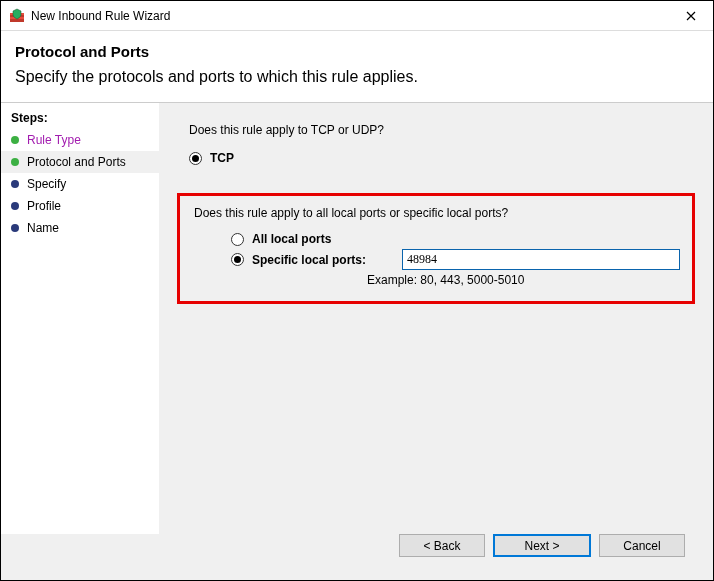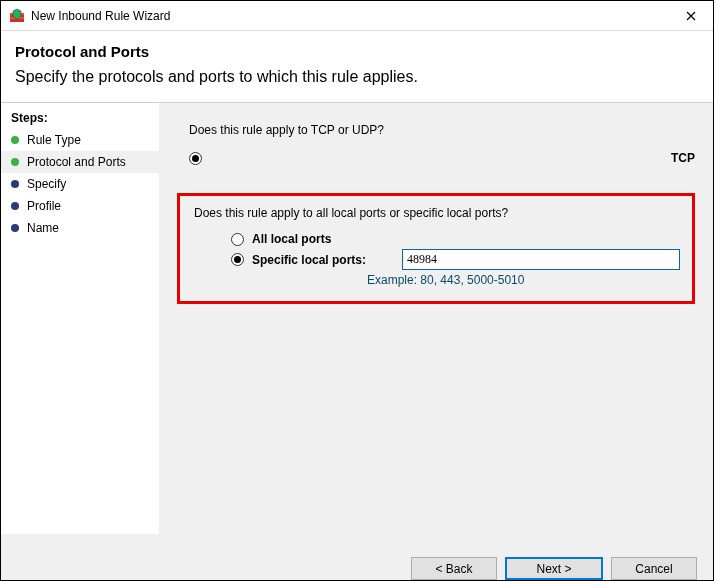--- a/index.html
+++ b/index.html
@@ -76,21 +76,21 @@
     padding: 0 10px 4px 10px;
   }
   .step {
     display: flex;
     align-items: center;
     height: 22px;
     padding: 0 10px 0 10px;
     cursor: default;
   }
   .step.current { background: #f0f0f0; }
-  .step a { color: #000000; text-decoration: none; }
+  .step a { color: #a21caf; text-decoration: none; }
   .bullet {
     width: 8px; height: 8px; border-radius: 50%;
     margin-right: 8px;
     flex-shrink: 0;
   }
   .bullet.done { background: #3cb043; }
   .bullet.todo { background: #2a3a7a; }
   .main {
     flex: 1;
     background: #f0f0f0;
@@ -98,21 +98,20 @@
     position: relative;
   }
   .q {
     margin: 0 0 14px 12px;
   }
   .radio-row {
     display: flex;
     align-items: center;
     margin: 3px 0 3px 12px;
     font-weight: bold;
-    justify-content: space-between;
   }
   .radio {
     width: 13px; height: 13px; border: 1px solid #333;
     border-radius: 50%; margin-right: 8px;
     display: inline-flex; align-items:center; justify-content:center;
     background:#fff;
   }
   .radio.sel::after {
     content:""; width:7px; height:7px; border-radius:50%; background:#000;
   }
@@ -136,29 +135,29 @@
     border: 1px solid #0a64ad;
     padding: 0 4px;
     font-family: Liberation Serif, serif;
     font-size: 12px;
     background:#fff;
   }
   .example {
     margin: 3px 0 0 175px;
     font-weight: normal;
     font-size: 12px;
-    color: #0c4a6e;
+    color: #000000;
   }
   .footer {
     height: 46px;
     background: #f0f0f0;
     display: flex;
-    align-items: flex-end;
+    align-items: flex-start;
     justify-content: flex-end;
-    padding: 0 16px;
+    padding: 0 28px;
     gap: 8px;
   }
   .btn {
     height: 23px;
     width: 86px;
     border: 1px solid #adadad;
     background: #e1e1e1;
     font-family: inherit;
     font-size: 12px;
     cursor: default;

